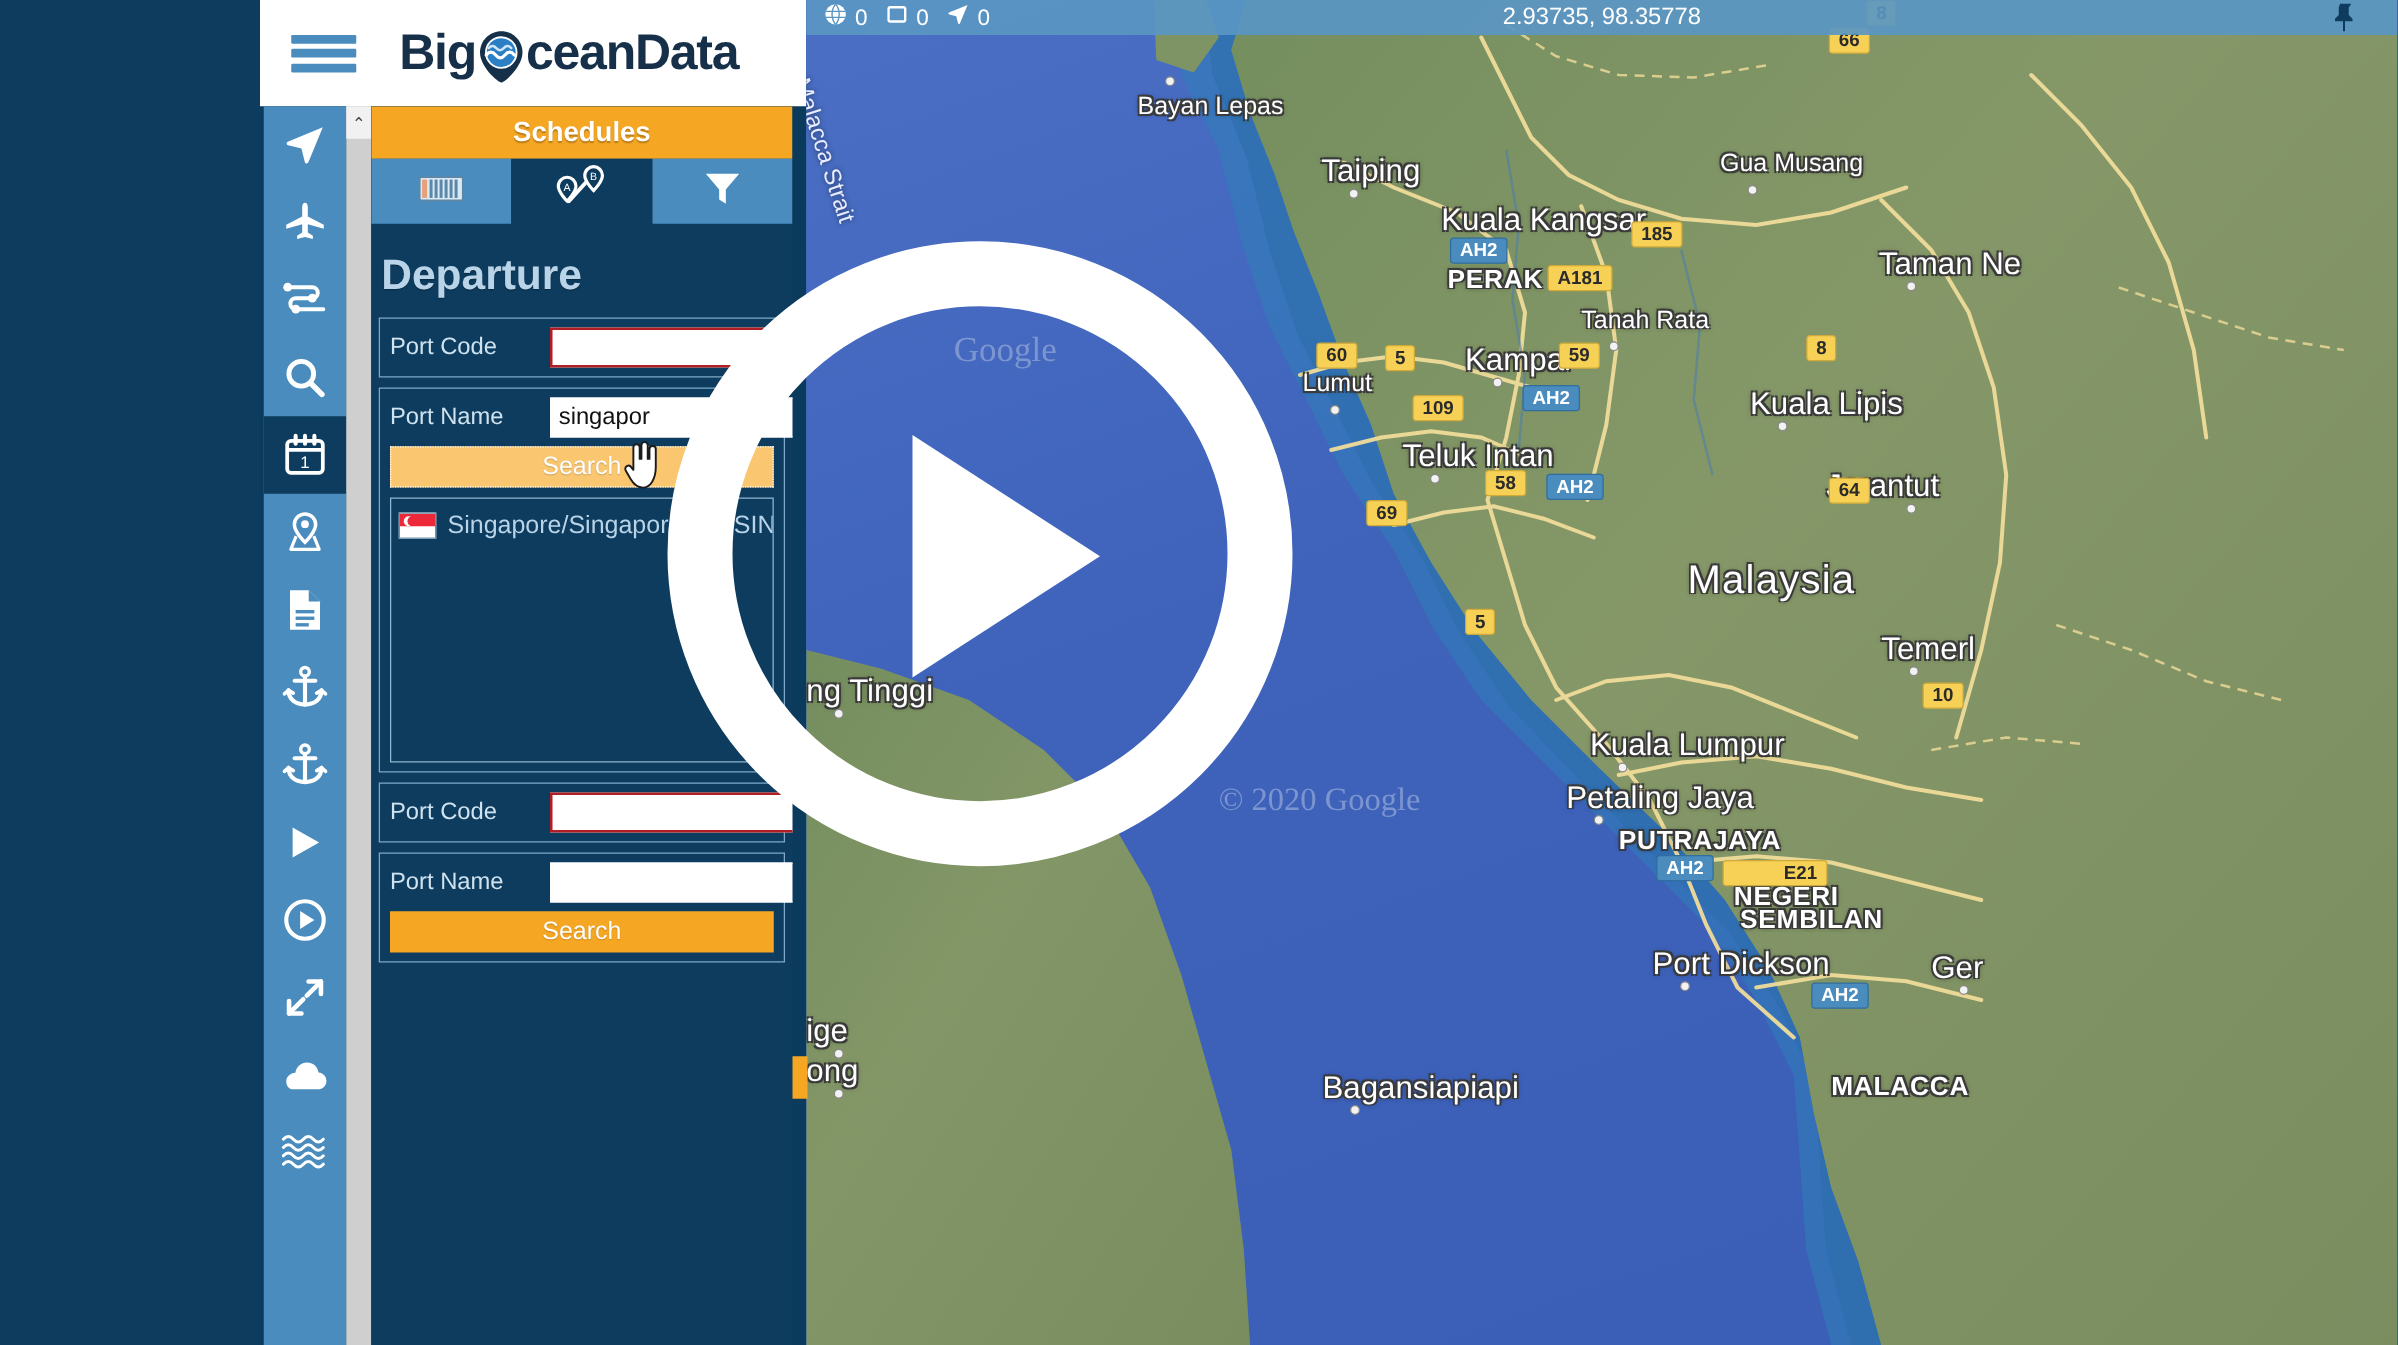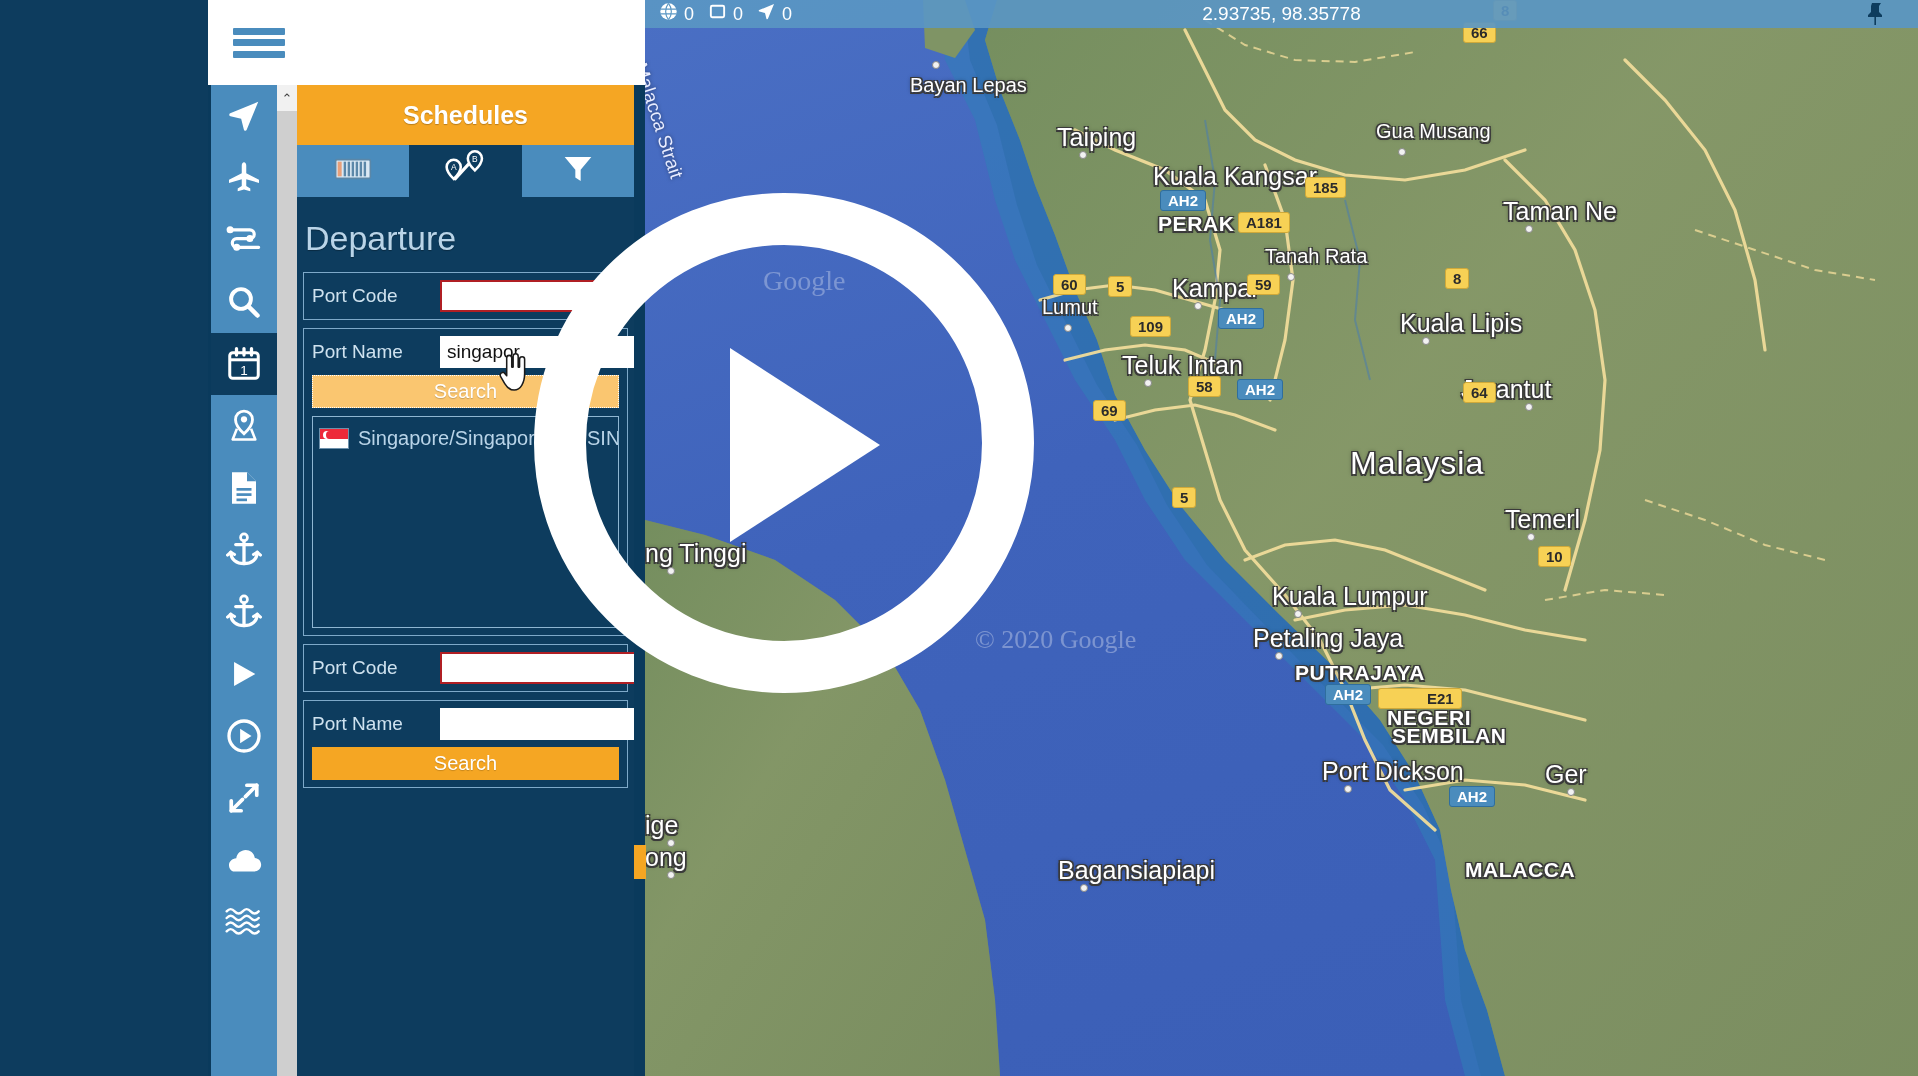--- a/index.html
+++ b/index.html
@@ -70,34 +70,34 @@
     font-size: 13px; color: #444; cursor: pointer;
   }
 
   
   #panel {
     position: absolute; left: 297px; top: 85px; width: 337px; height: 991px;
     background: #0d3c5e;
     overflow: hidden;
   }
   #panel-title {
-    height: 60px; background: #f5a623;
+    height: 42px; background: #f5a623;
     display: flex; align-items: center; justify-content: center;
-    color: #ffffff; font-size: 25px; font-weight: bold;
+    color: #ffffff; font-size: 22px; font-weight: bold;
     text-shadow: 0 1px 1px rgba(0,0,0,.25);
   }
   #panel-tabs { display: flex; height: 52px; }
   .panel-tab {
     flex: 1; display: flex; align-items: center; justify-content: center;
     background: #4a8cbd; cursor: pointer;
   }
   .panel-tab.active { background: #0d3c5e; }
 
   .section-title {
-    color: #b9d4e8; font-size: 34px; font-weight: 400;
+    color: #b9d4e8; font-size: 34px; font-weight: 700;
     padding: 22px 0 14px 8px;
     text-shadow: 0 1px 1px rgba(0,0,0,.3);
   }
 
   .field-box {
     margin: 0 6px 8px 6px;
     border: 1px solid #7ea9c9;
     background: #0d3c5e;
     padding: 7px 8px;
   }
@@ -248,20 +248,36 @@
 </head>
 <body>
 
 <div id="gutter-left"></div>
 
 <div id="header">
   <div id="hamburger">
     <span></span>
     <span></span>
     <span></span>
+  </div>
+  <div id="logo-wrap">
+    <div class="logo-text">
+      <span>Big</span>
+      <span class="logo-pin">
+        <svg width="42" height="46" viewBox="0 0 42 46">
+          <path d="M21 2C11.6 2 4 9.6 4 19c0 11.5 14.5 24 17 24s17-12.5 17-24C38 9.6 30.4 2 21 2z" fill="#16304a"></path>
+          <circle cx="21" cy="19" r="13" fill="#ffffff"></circle>
+          <circle cx="21" cy="19" r="11.5" fill="#2b7fc4"></circle>
+          <path d="M9 21c2.5-3 5-3 7.5 0s5 3 7.5 0 5-3 7.5 0" stroke="#ffffff" stroke-width="2.6" fill="none" stroke-linecap="round"></path>
+          <path d="M11 15.5c2-2.2 4-2.2 6 0s4 2.2 6 0 4-2.2 6 0" stroke="#cfe6f7" stroke-width="2" fill="none" stroke-linecap="round"></path>
+        </svg>
+      </span>
+      <span>cean</span>
+        <span>Data</span>
+    </div>
   </div>
 </div>
 
 <div id="icon-rail">
 
   <div class="rail-item">
     <span>
       <svg width="36" height="36" viewBox="0 0 24 24">
           <path d="M21.5 2.5 2.8 10.2c-.9.4-.8 1.7.2 1.9l7.1 1.8 1.8 7.1c.2 1 1.5 1.1 1.9.2L21.5 2.5z" fill="#fff"></path>
         </svg>

